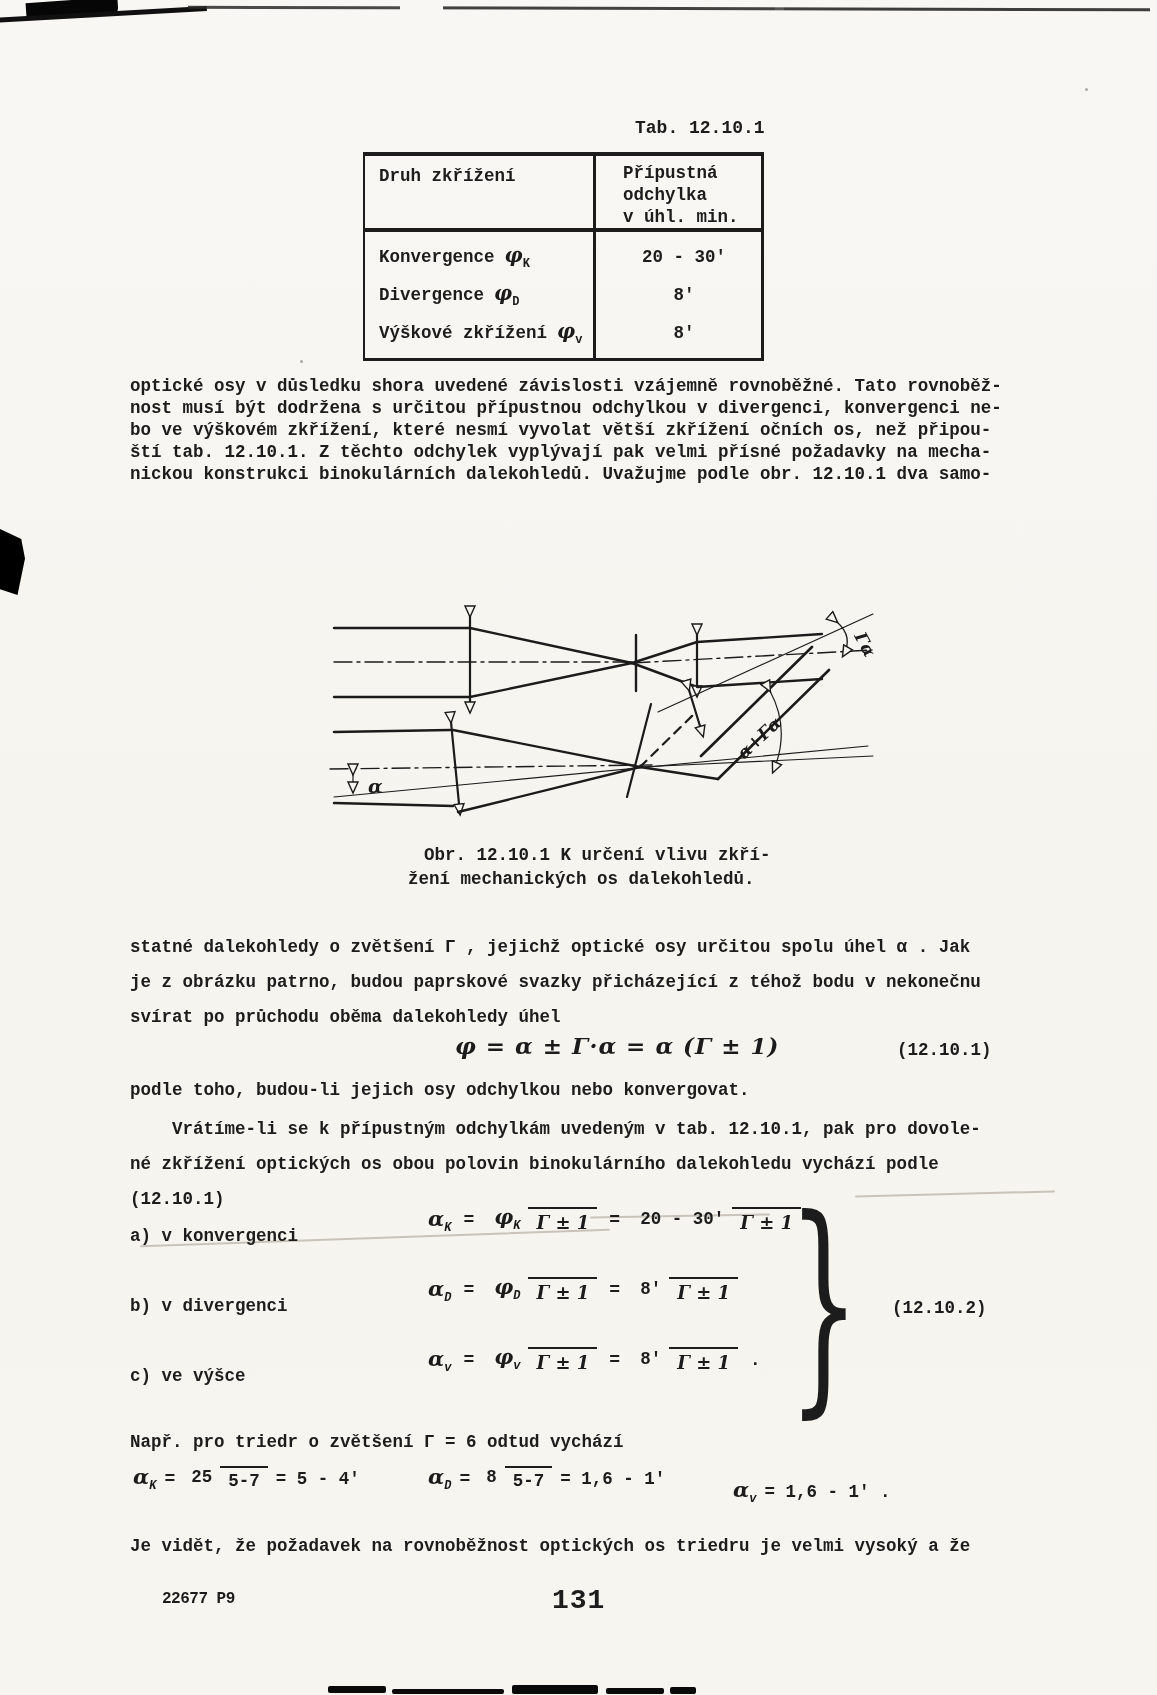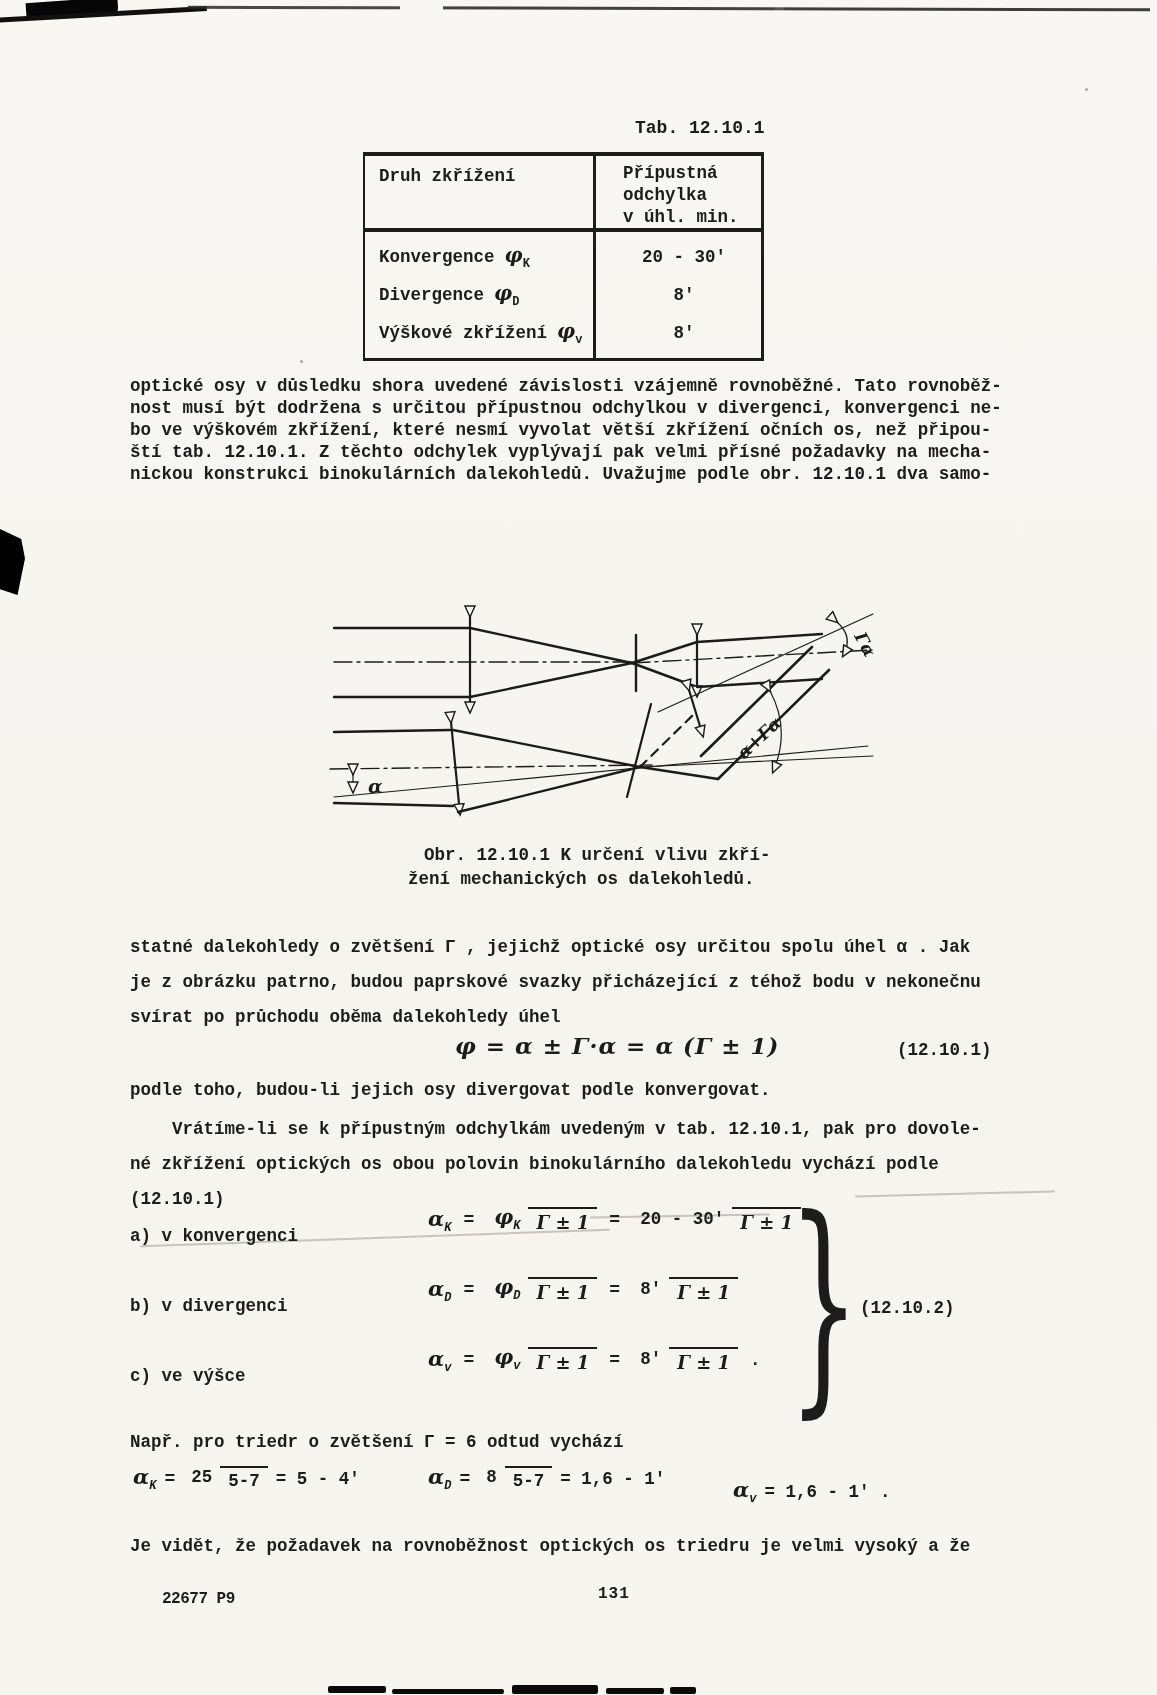--- a/index.html
+++ b/index.html
@@ -162,21 +162,21 @@
   <div class="abs mono pre caption" style="left:408px;top:843px;">Obr. 12.10.1 K určení vlivu zkří-
 žení mechanických os dalekohledů.</div>
 
   <div class="abs mono pre para-wide" style="left:130px;top:930px;">statné dalekohledy o zvětšení Γ , jejichž optické osy určitou spolu úhel α . Jak
 je z obrázku patrno, budou paprskové svazky přicházející z téhož bodu v nekonečnu
 svírat po průchodu oběma dalekohledy úhel</div>
 
   <div class="abs hw" style="left:455px;top:1032px;font-size:23px;letter-spacing:1px;">φ = α ± Γ·α  =  α (Γ ± 1)</div>
   <div class="abs mono" style="left:897px;top:1040px;">(12.10.1)</div>
 
-  <div class="abs mono pre" style="left:130px;top:1080px;">podle toho, budou-li jejich osy divergovat podle konvergovat.</div>
+  <div class="abs mono pre" style="left:130px;top:1080px;">podle toho, budou-li jejich osy odchylkou nebo konvergovat.</div>
 
   <div class="abs mono pre para-wide" style="left:130px;top:1112px;">    Vrátíme-li se k přípustným odchylkám uvedeným v tab. 12.10.1, pak pro dovole-
 né zkřížení optických os obou polovin binokulárního dalekohledu vychází podle
 (12.10.1)</div>
 
   <div class="abs mono" style="left:130px;top:1226px;">a) v konvergenci</div>
   <div class="eq-row" style="left:428px;top:1204px;">
     <span class="hw lhs"><span>α</span><sub class="ts">K</sub></span>
     <span class="mono eqsign">=</span>
     <span class="frac">
@@ -217,21 +217,21 @@
       </span>
     <span class="mono eqsign">=</span>
     <span class="frac">
         <span class="num mono">8'</span>
         <span class="den hw" style="font-size:18px;">Γ ± 1</span>
       </span>
     <span class="mono">.</span>
   </div>
 
   <div class="brace">}</div>
-  <div class="abs mono" style="left:860px;top:1298px;">(12.10.2)</div>
+  <div class="abs mono" style="left:892px;top:1298px;">(12.10.2)</div>
 
   <div class="abs mono pre" style="left:130px;top:1432px;">Např. pro triedr o zvětšení Γ = 6 odtud vychází</div>
 
   <div class="eq-row" style="left:133px;top:1464px;gap:8px;">
     <span class="hw lhs"><span>α</span><sub class="ts">K</sub></span>
     <span class="mono eqsign">=</span>
     <span class="frac">
         <span class="num mono">25</span>
         <span class="den mono">5-7</span>
       </span>
@@ -247,15 +247,15 @@
     <span class="mono">= 1,6 - 1'</span>
   </div>
   <div class="eq-row" style="left:733px;top:1464px;gap:8px;height:56px;">
     <span class="hw lhs"><span>α</span><sub class="ts">v</sub></span>
     <span class="mono">= 1,6 - 1' .</span>
   </div>
 
   <div class="abs mono pre" style="left:130px;top:1536px;">Je vidět, že požadavek na rovnoběžnost optických os triedru je velmi vysoký a že</div>
 
   <div class="abs mono" style="left:162px;top:1590px;font-size:16px;letter-spacing:-0.5px;">22677 P9</div>
-  <div class="abs mono" style="left:598px;top:1585px;font-size:16px;letter-spacing:1px;font-family:Liberation Mono, monospace;">131</div>
+  <div class="abs mono" style="left:552px;top:1585px;font-size:28px;letter-spacing:1px;font-family:Liberation Mono, monospace;">131</div>
 
 </div>
 
 </body></html>

